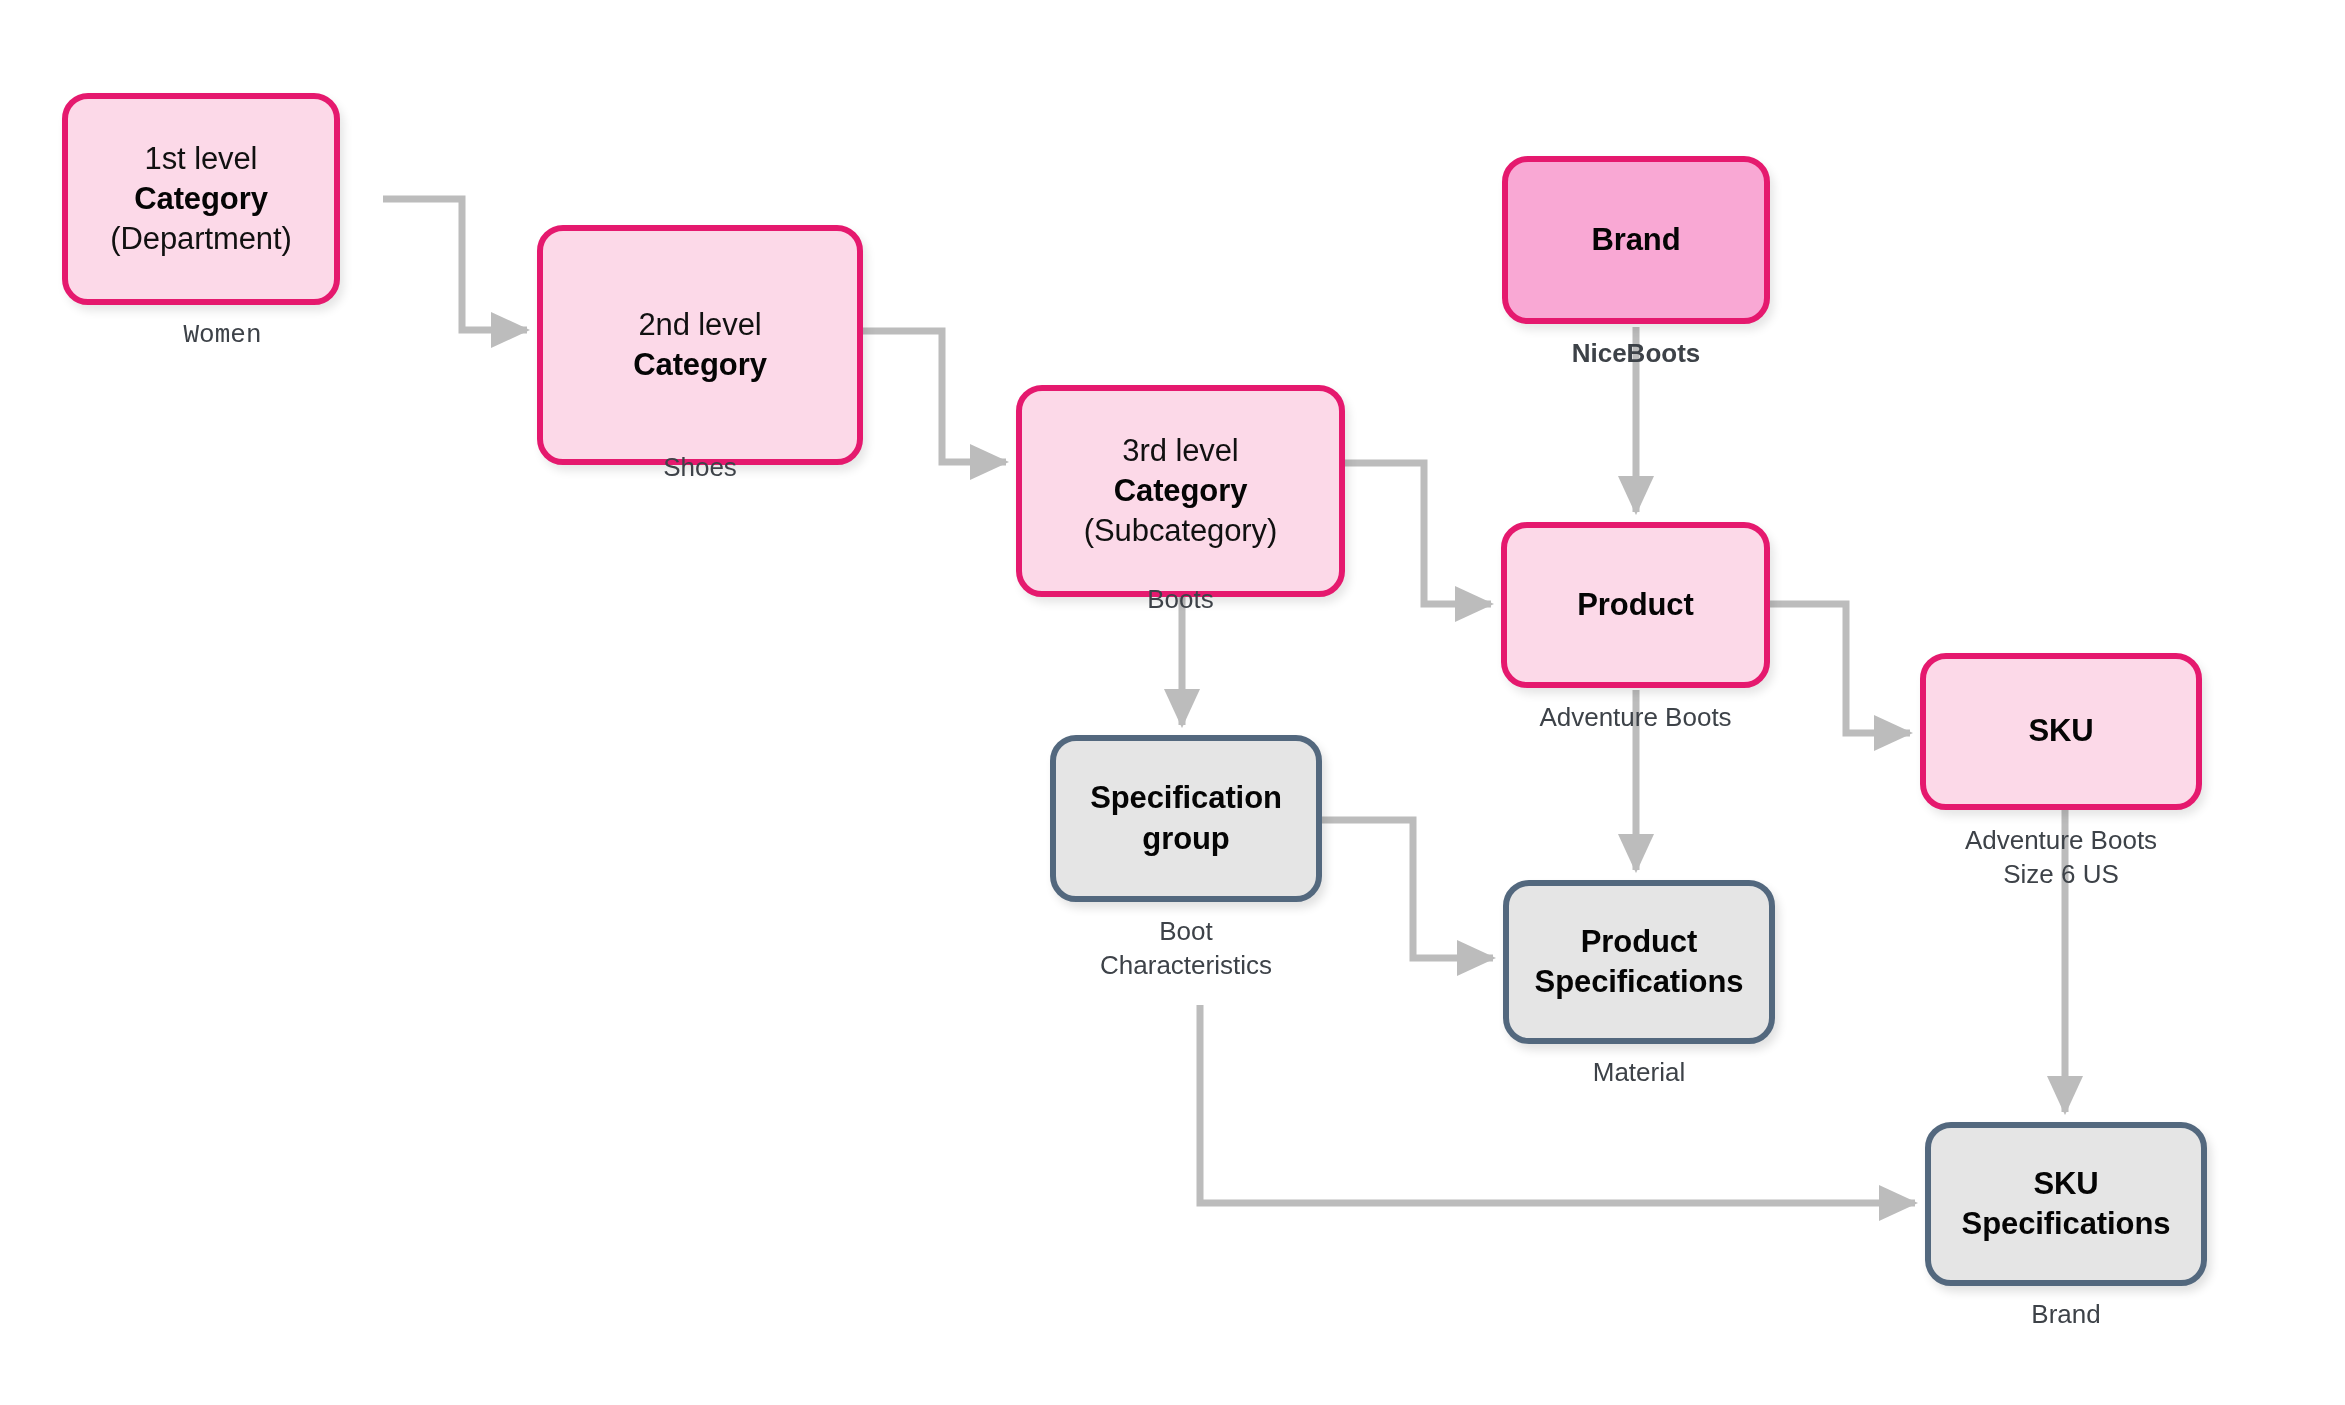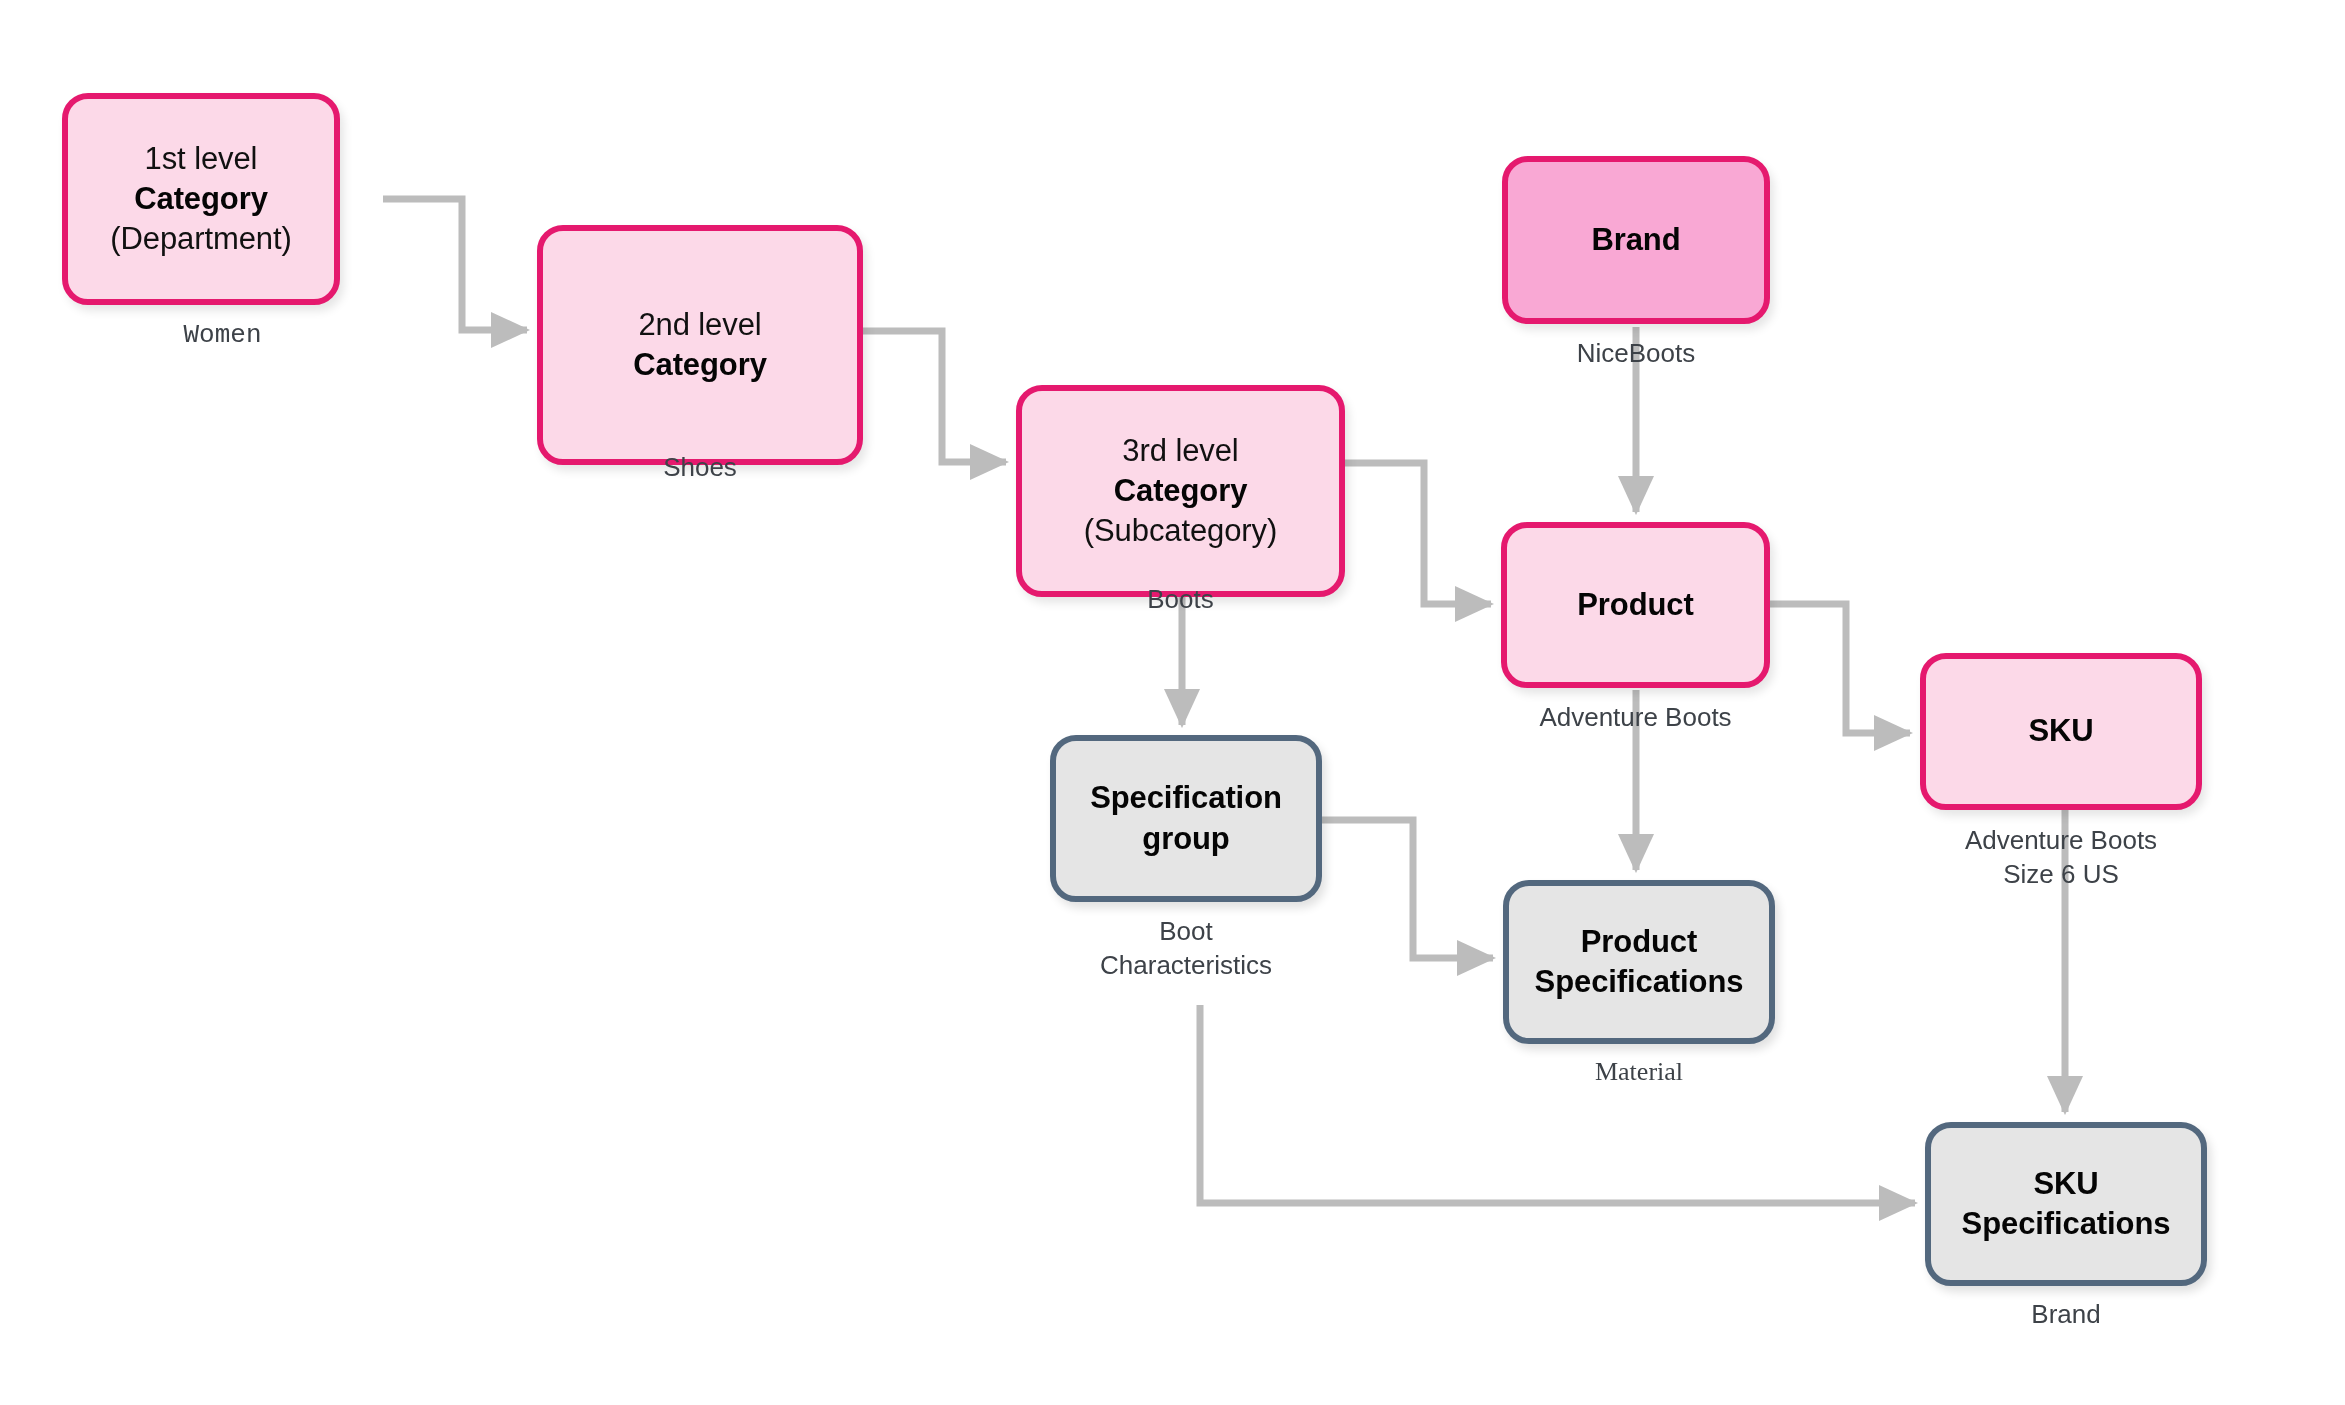--- a/index.html
+++ b/index.html
@@ -141,21 +141,21 @@
   </div>
   <div class="caption" style="left:1016px; top:582px; width:329px;">
     <span>Boots</span>
   </div>
 
   <div class="node pink-light" style="left:1502px; top:156px; width:268px; height:168px;">
     <span class="node-inner">
       <span class="ttl-bold">Brand</span>
     </span>
   </div>
-  <div class="caption" style="left:1502px; top:336px; width:268px;">
+  <div class="caption" style="left:1502px; top:336px; width:268px;font-weight:bold;">
     <span>NiceBoots</span>
   </div>
 
   <div class="node pink" style="left:1501px; top:522px; width:269px; height:166px;">
     <span class="node-inner">
       <span class="ttl-bold">Product</span>
     </span>
   </div>
   <div class="caption" style="left:1441px; top:700px; width:389px;">
     <span>Adventure Boots</span>
@@ -181,21 +181,21 @@
     <span>Boot</span><br>
     <span>Characteristics</span>
   </div>
 
   <div class="node slate" style="left:1503px; top:880px; width:272px; height:164px;">
     <span class="node-inner">
       <span class="ttl-bold">Product</span><br>
       <span class="ttl-bold">Specifications</span>
     </span>
   </div>
-  <div class="caption" style="left:1503px; top:1055px; width:272px;font-family:Liberation Serif, serif;">
+  <div class="caption" style="left:1503px; top:1055px; width:272px;">
     <span>Material</span>
   </div>
 
   <div class="node slate" style="left:1925px; top:1122px; width:282px; height:164px;">
     <span class="node-inner">
       <span class="ttl-bold">SKU</span><br>
       <span class="ttl-bold">Specifications</span>
     </span>
   </div>
   <div class="caption" style="left:1925px; top:1297px; width:282px;">

